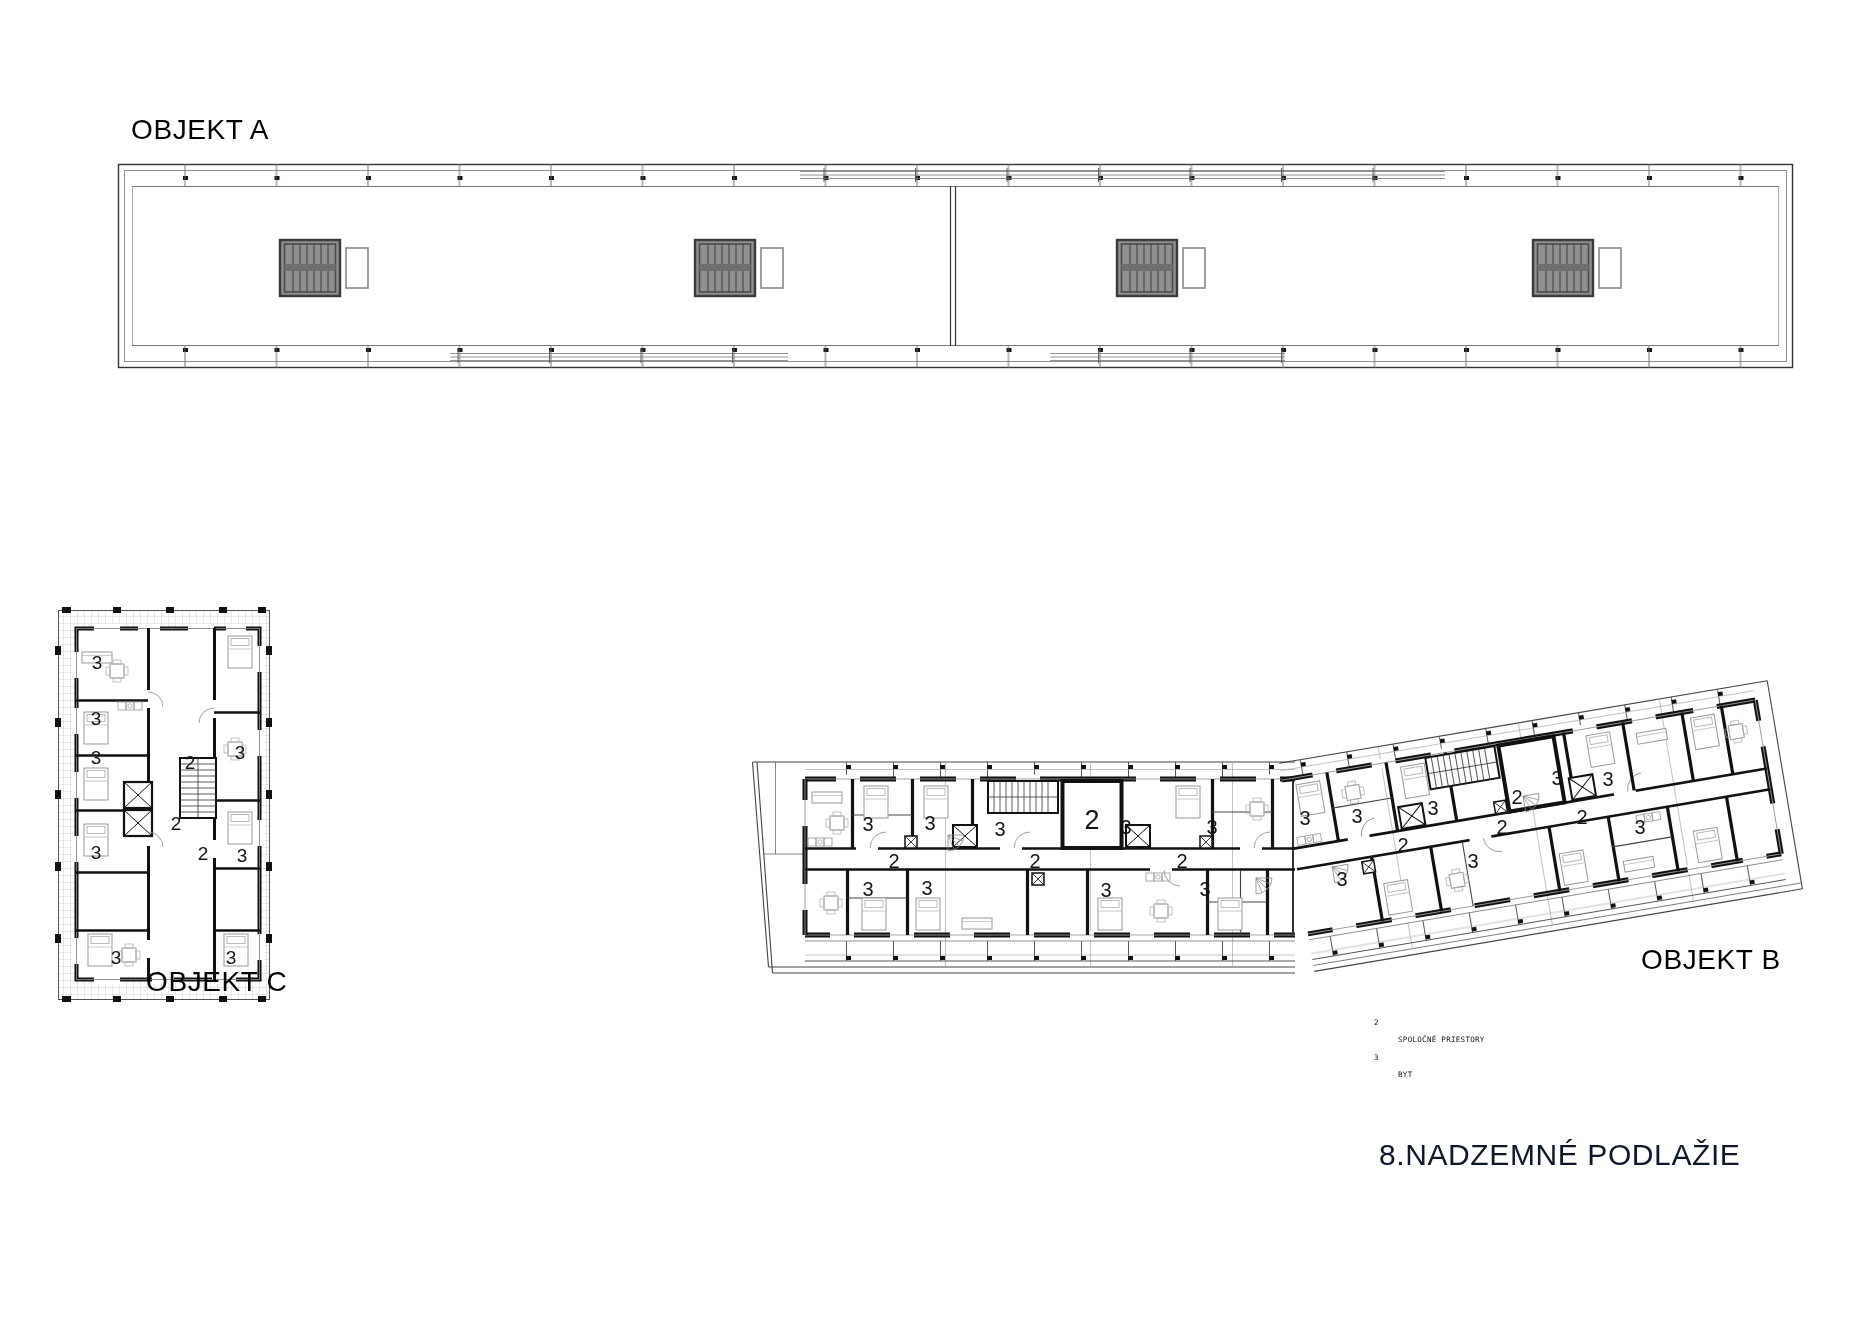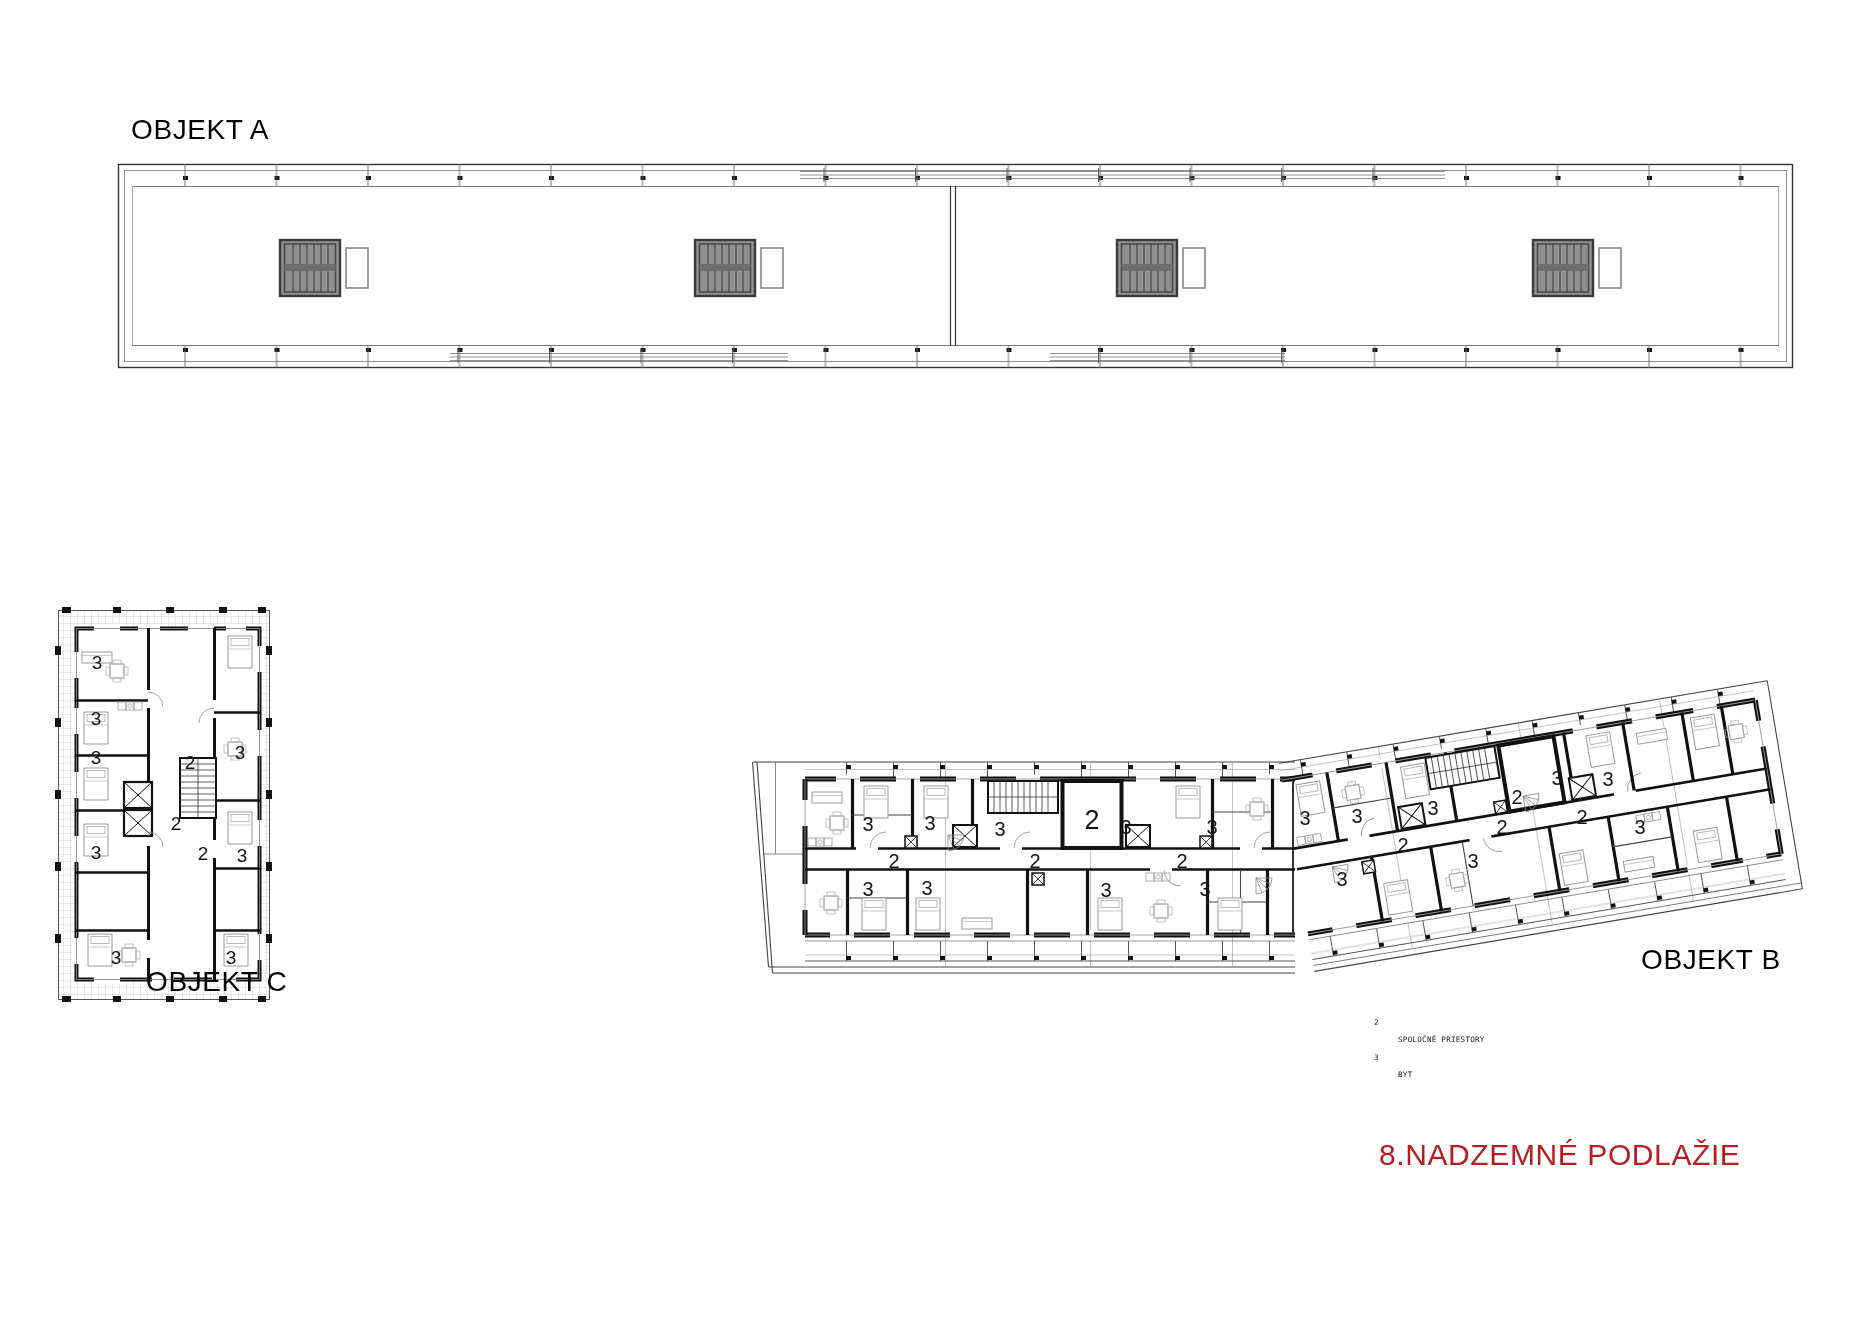--- a/index.html
+++ b/index.html
@@ -1,20 +1,20 @@
 <!DOCTYPE html>
 <html><head>
 <meta charset="utf-8">
 <style>
   html,body{margin:0;padding:0;background:#fff;}
   .canvas{position:relative;width:1812px;height:1324px;background:#fff;overflow:hidden;
           font-family:"Liberation Sans",sans-serif;color:#111;}
   svg.plan{position:absolute;left:0;top:0;}
   .plan-label{position:absolute;font-size:28px;font-weight:400;letter-spacing:0.6px;color:#000;white-space:nowrap;}
-  .sheet-title{position:absolute;left:1379px;top:1138px;font-size:30px;font-weight:400;letter-spacing:0.6px;color:#b91c1c;white-space:nowrap;}
+  .sheet-title{position:absolute;left:1379px;top:1138px;font-size:30px;font-weight:400;letter-spacing:0.6px;color:#0f172a;white-space:nowrap;}
   .legend{position:absolute;left:1374px;top:1014px;font-family:"DejaVu Sans Mono","Liberation Mono",monospace;
           font-size:7.5px;line-height:18px;color:#111;}
   .legend-row{display:flex;}
   .legend-code{width:24px;}
   .legend-label{letter-spacing:0.3px;margin-top:17px;}
   .markers{position:absolute;left:0;top:0;width:100%;height:100%;pointer-events:none;}
   .marker{position:absolute;transform:translate(-50%,-50%);font-family:"Liberation Sans",sans-serif;
           font-weight:500;color:#141414;white-space:nowrap;}
   .marker-b{font-size:20px;}
   .marker-c{font-size:19px;}

